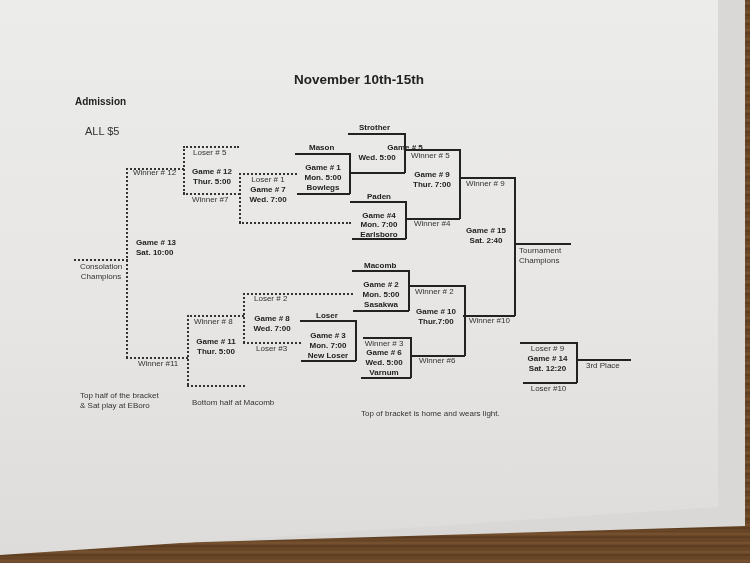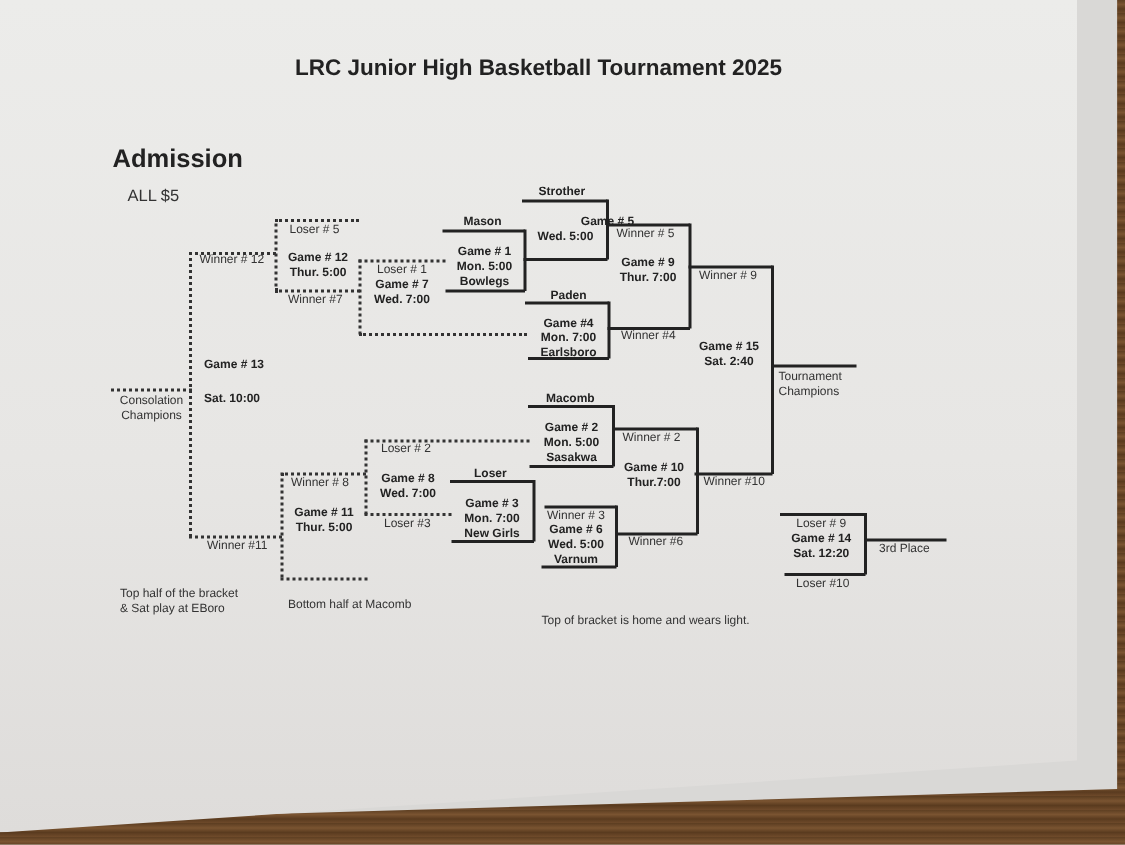--- a/index.html
+++ b/index.html
@@ -36,23 +36,23 @@
   .u { text-decoration: none; }
 </style>
 </head>
 <body>
 
 <div class="wood"></div>
 <div class="paper-under"></div>
 
 <div class="paper">
 
-  <div class="t title" style="top:38px;">LRC Junior High Basketball Tournament 2025</div>
+  <div class="t title" style="top:73px;font-size:13.5px;">November 10th-15th</div>
 
-  <div class="t" style="left:75px;top:97px;font-size:17px;font-weight:bold;">Admission</div>
+  <div class="t" style="left:75px;top:97px;font-size:10px;font-weight:bold;">Admission</div>
   <div class="t" style="left:85px;top:126px;font-size:11px;color:#333;">ALL $5</div>
 
   <div class="t bold8 u" style="left:309px;top:144px;">Mason</div>
   <div class="ln h" style="left:295px;top:153px;width:55px;"></div>
   <div class="ln v" style="left:349px;top:153px;height:41px;"></div>
   <div class="ln h" style="left:297px;top:193px;width:53px;"></div>
   <div class="t bold8 ctr" style="left:298px;top:164px;width:50px;">Game # 1</div>
   <div class="t bold8 ctr" style="left:298px;top:174px;width:50px;">Mon. 5:00</div>
   <div class="t bold8 ctr" style="left:298px;top:184px;width:50px;">Bowlegs</div>
 
@@ -104,21 +104,21 @@
   <div class="t bold8 ctr" style="left:410px;top:308px;width:52px;">Game # 10</div>
   <div class="t bold8 ctr" style="left:410px;top:318px;width:52px;">Thur.7:00</div>
   <div class="t small" style="left:419px;top:357px;">Winner #6</div>
 
   <div class="t bold8" style="left:316px;top:312px;">Loser</div>
   <div class="ln h" style="left:300px;top:320px;width:56px;"></div>
   <div class="ln v" style="left:355px;top:320px;height:41px;"></div>
   <div class="ln h" style="left:301px;top:360px;width:55px;"></div>
   <div class="t bold8 ctr" style="left:302px;top:332px;width:52px;">Game # 3</div>
   <div class="t bold8 ctr" style="left:302px;top:342px;width:52px;">Mon. 7:00</div>
-  <div class="t bold8 ctr" style="left:302px;top:352px;width:52px;">New Girls</div>
+  <div class="t bold8 ctr" style="left:302px;top:352px;width:52px;">New Loser</div>
 
   <div class="ln h" style="left:363px;top:337px;width:48px;"></div>
   <div class="ln v" style="left:410px;top:337px;height:41px;"></div>
   <div class="ln h" style="left:361px;top:377px;width:50px;"></div>
   <div class="t small ctr" style="left:360px;top:340px;width:48px;">Winner # 3</div>
   <div class="t bold8 ctr" style="left:360px;top:349px;width:48px;">Game # 6</div>
   <div class="t bold8 ctr" style="left:360px;top:359px;width:48px;">Wed. 5:00</div>
   <div class="t bold8 ctr" style="left:360px;top:369px;width:48px;">Varnum</div>
 
   <div class="ln h" style="left:520px;top:342px;width:56px;"></div>
@@ -144,21 +144,21 @@
   <div class="t small" style="left:193px;top:149px;">Loser # 5</div>
   <div class="t bold8 ctr" style="left:186px;top:168px;width:52px;">Game # 12</div>
   <div class="t bold8 ctr" style="left:186px;top:178px;width:52px;">Thur. 5:00</div>
   <div class="t small" style="left:192px;top:196px;">Winner #7</div>
 
   <div class="dh" style="left:126px;top:168px;width:58px;"></div>
   <div class="dv" style="left:126px;top:168px;height:190px;"></div>
   <div class="dh" style="left:126px;top:357px;width:62px;"></div>
   <div class="t small" style="left:133px;top:169px;">Winner # 12</div>
   <div class="t bold8" style="left:136px;top:239px;">Game # 13</div>
-  <div class="t bold8" style="left:136px;top:262px;text-align:center;">Sat. 10:00</div>
+  <div class="t bold8" style="left:136px;top:249px;text-align:center;">Sat. 10:00</div>
   <div class="t small" style="left:138px;top:360px;">Winner #11</div>
   <div class="dh" style="left:74px;top:259px;width:54px;"></div>
   <div class="t small ctr" style="left:76px;top:262px;width:50px;white-space:normal;line-height:10px;">Consolation Champions</div>
 
   <div class="dh" style="left:243px;top:293px;width:110px;"></div>
   <div class="dv" style="left:243px;top:293px;height:50px;"></div>
   <div class="dh" style="left:243px;top:342px;width:58px;"></div>
   <div class="t small" style="left:254px;top:295px;">Loser # 2</div>
   <div class="t bold8 ctr" style="left:246px;top:315px;width:52px;">Game # 8</div>
   <div class="t bold8 ctr" style="left:246px;top:325px;width:52px;">Wed. 7:00</div>

